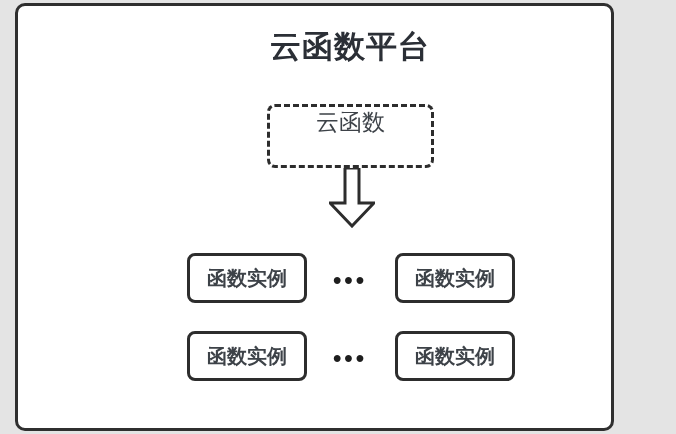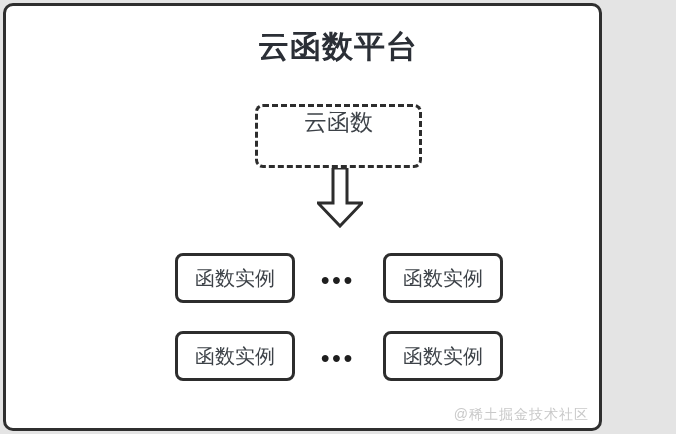--- a/index.html
+++ b/index.html
@@ -4,21 +4,21 @@
 <style>
   html,body{margin:0;padding:0;}
   body{
     font-family:"Liberation Sans","DejaVu Sans",sans-serif;
     background:#e4e4e4;
     width:676px;height:434px;
     position:relative;
     -webkit-font-smoothing:antialiased;
   }
   .canvas{
-    position:absolute;left:0;top:0;width:605px;height:434px;
+    position:absolute;left:12px;top:0;width:605px;height:434px;
     background:#e4e4e4;
   }
   .frame{
     position:absolute;left:3px;top:3px;right:3px;bottom:3px;
     background:#ffffff;
     border:3px solid #2f2f2f;
     border-radius:10px;
   }
   .title{
     position:absolute;left:0;top:26px;width:676px;
@@ -37,21 +37,21 @@
   }
   .arrow-down{
     position:absolute;left:317px;top:168px;width:46px;height:60px;
   }
   .instance-box{
     position:absolute;width:114px;height:44px;
     border:3px solid #2d2d2d;
     border-radius:8px;
     background:#ffffff;
     display:flex;align-items:center;justify-content:center;
-    font-size:20px;color:#3d4248;
+    font-size:20px;color:#3d4248;font-weight:bold;
   }
   .box-r1-left{left:175px;top:253px;}
   .box-r1-right{left:383px;top:253px;}
   .box-r2-left{left:175px;top:331px;}
   .box-r2-right{left:383px;top:331px;}
   .ellipsis{
     position:absolute;width:48px;text-align:center;
     font-size:24px;font-weight:bold;color:#1e1e1e;
     letter-spacing:3px;
     line-height:1;
@@ -93,14 +93,13 @@
   <div class="instance-box box-r2-left">
     <span>函数实例</span>
   </div>
 
   <div class="ellipsis dots-r2">•••</div>
 
   <div class="instance-box box-r2-right">
     <span>函数实例</span>
   </div>
 
-  <div class="watermark">@稀土掘金技术社区</div>
 </div>
 
 </body></html>

